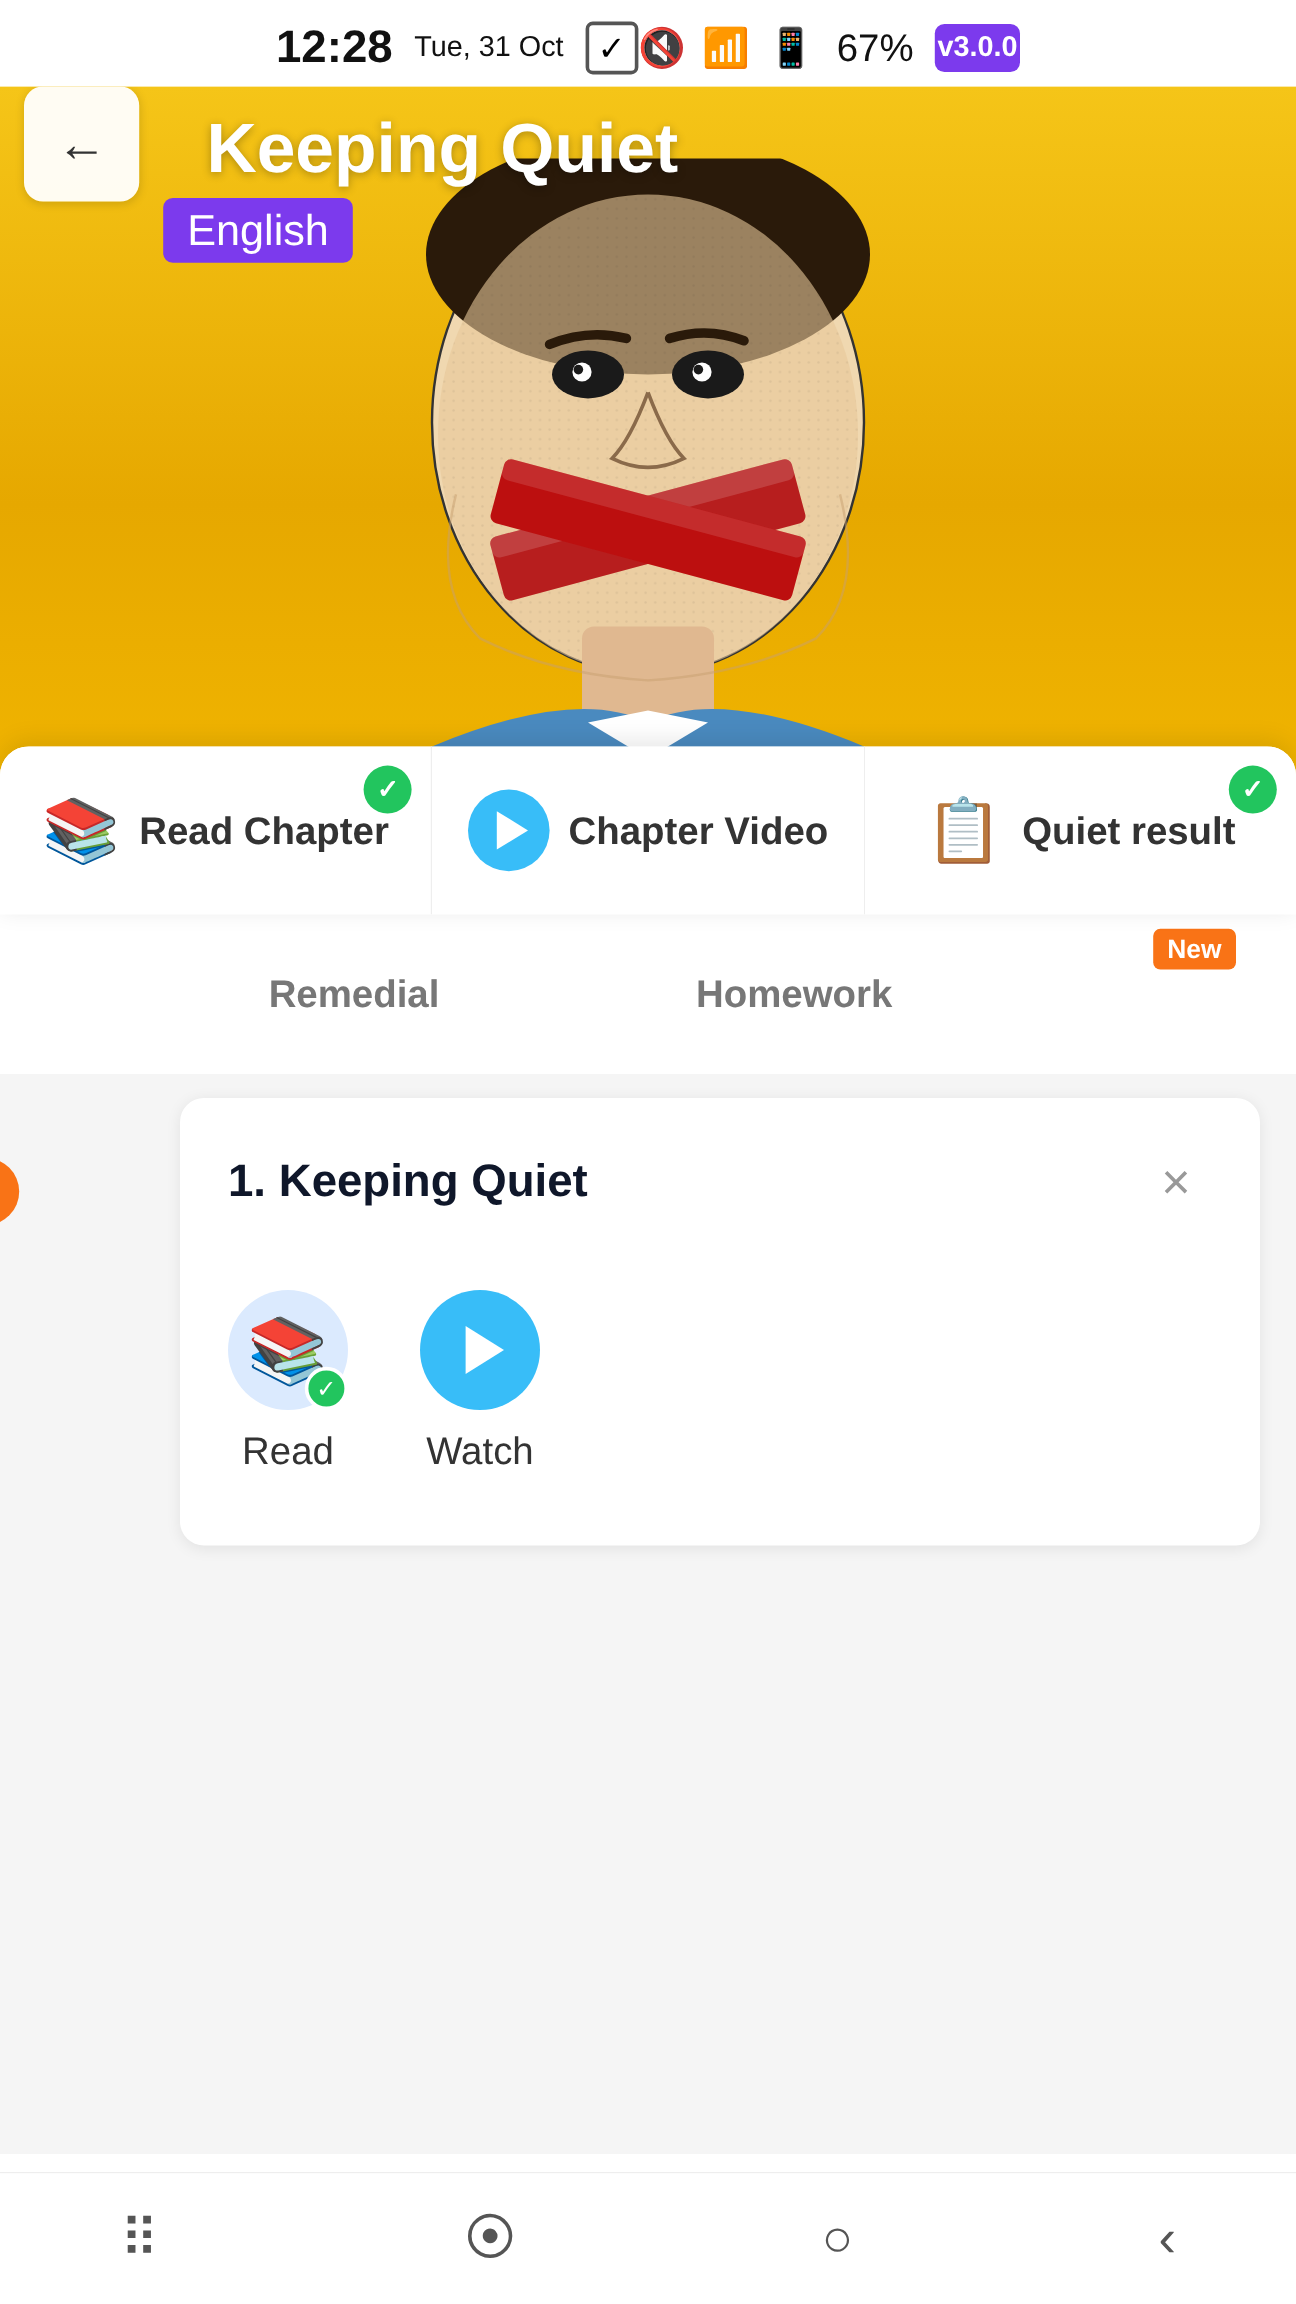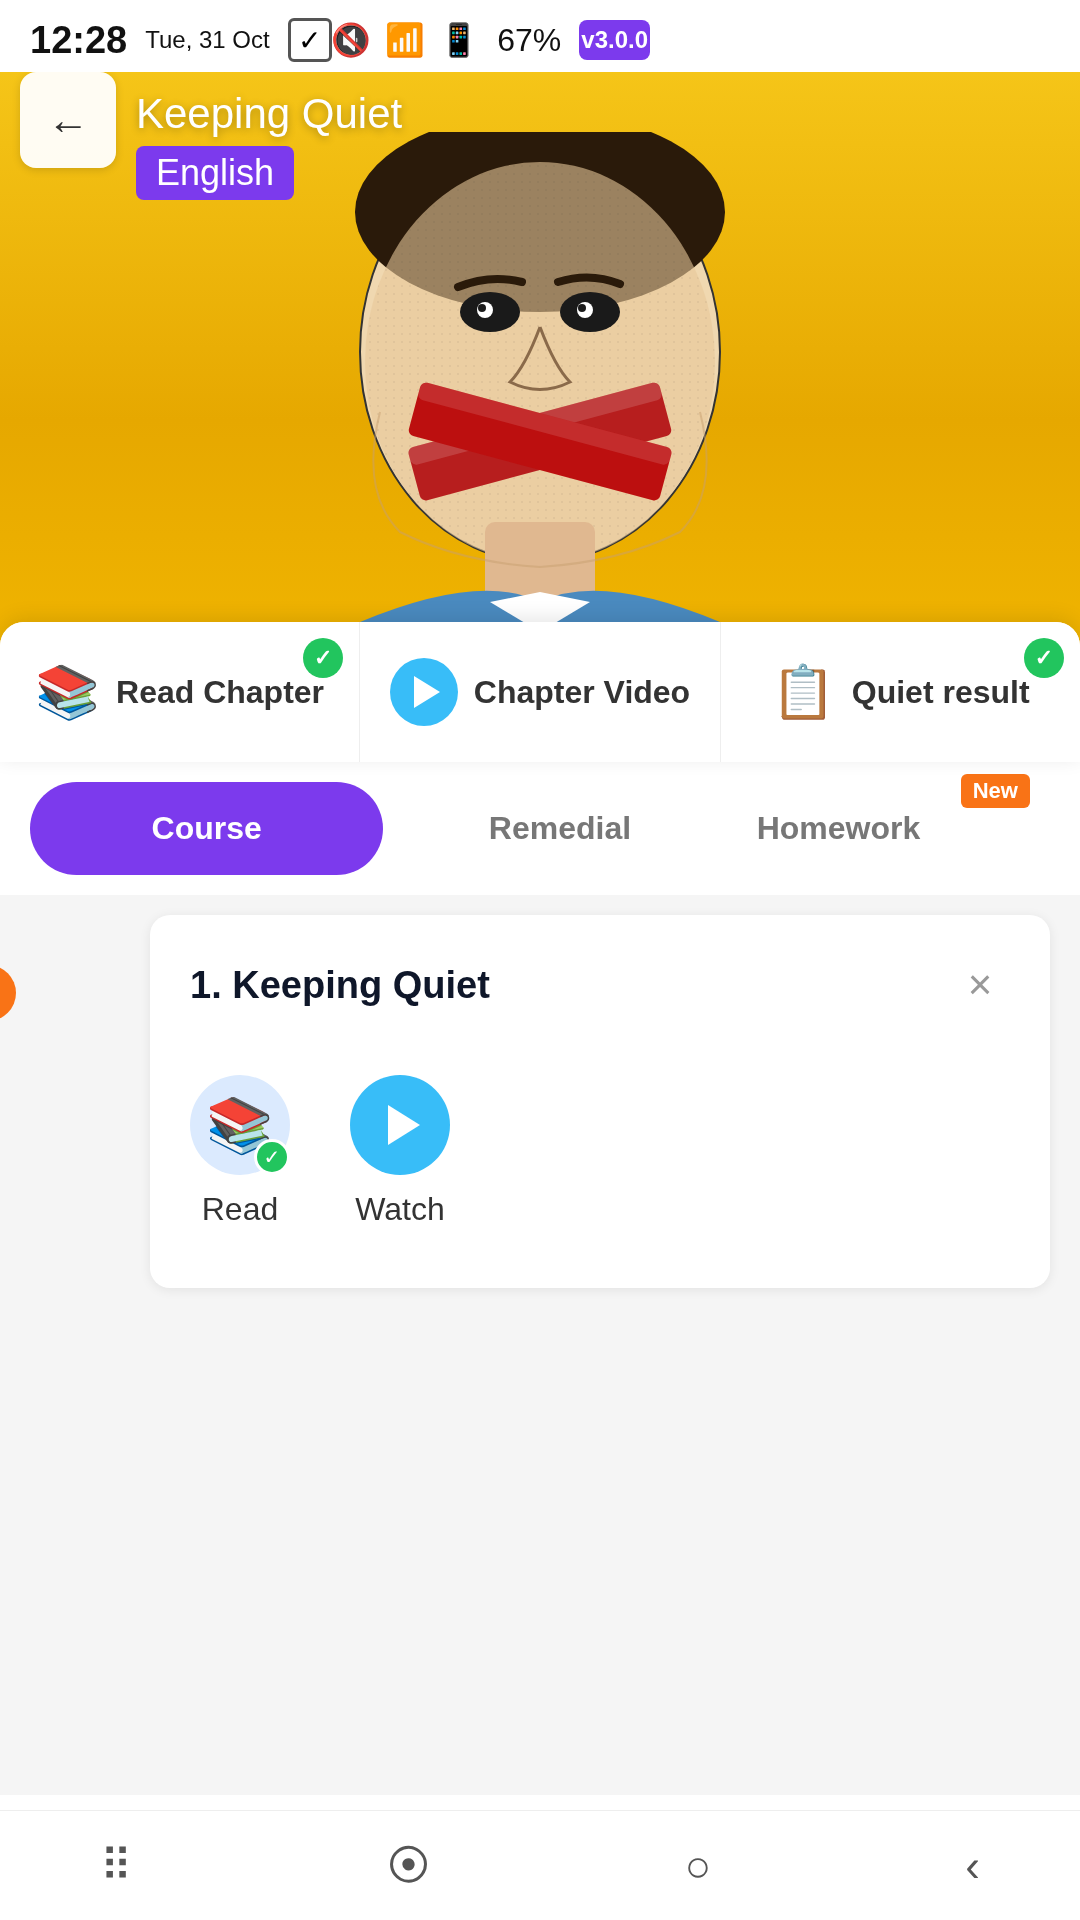--- a/index.html
+++ b/index.html
@@ -9,21 +9,21 @@
       width: 1080px;
       min-height: 1920px;
       font-family: 'Segoe UI', Arial, sans-serif;
       background: #fff;
       overflow-x: hidden;
     }
 
     
     .status-bar {
       display: flex;
-      justify-content: flex-start;
+      justify-content: center;
       align-items: center;
       padding: 18px 30px 10px;
       background: #fff;
       position: relative;
       z-index: 100;
     }
     .status-left {
       display: flex;
       align-items: center;
       gap: 18px;
@@ -110,24 +110,25 @@
     }
 
     
     .title-overlay {
       position: absolute;
       top: 18px;
       left: 136px;
       z-index: 50;
     }
     .page-title {
-      font-size: 42px;
-      font-weight: 400;
+      font-size: 58px;
+      font-weight: 700;
       color: #fff;
       text-shadow: 0 2px 8px rgba(0,0,0,0.3);
+      margin-left: 36px;
     }
     .language-badge {
       display: inline-block;
       background: #7c3aed;
       color: #fff;
       font-size: 36px;
       padding: 6px 20px;
       border-radius: 8px;
       margin-top: 8px;
     }
@@ -481,21 +482,20 @@
 
   <button class="action-btn">
     <span class="result-icon">📋</span>
     <span>Quiet result</span>
     <div class="completed-badge">✓</div>
   </button>
 
 </div>
 
 <div class="tabs-row">
-  <button class="tab-btn active">Course</button>
   <button class="tab-btn">Remedial</button>
   <div class="tab-new-wrapper">
     <button class="tab-btn">Homework</button>
     <span class="new-badge">New</span>
   </div>
 </div>
 
 <div class="content-area">
 
   <div style="position: relative; padding-left: 70px;">

